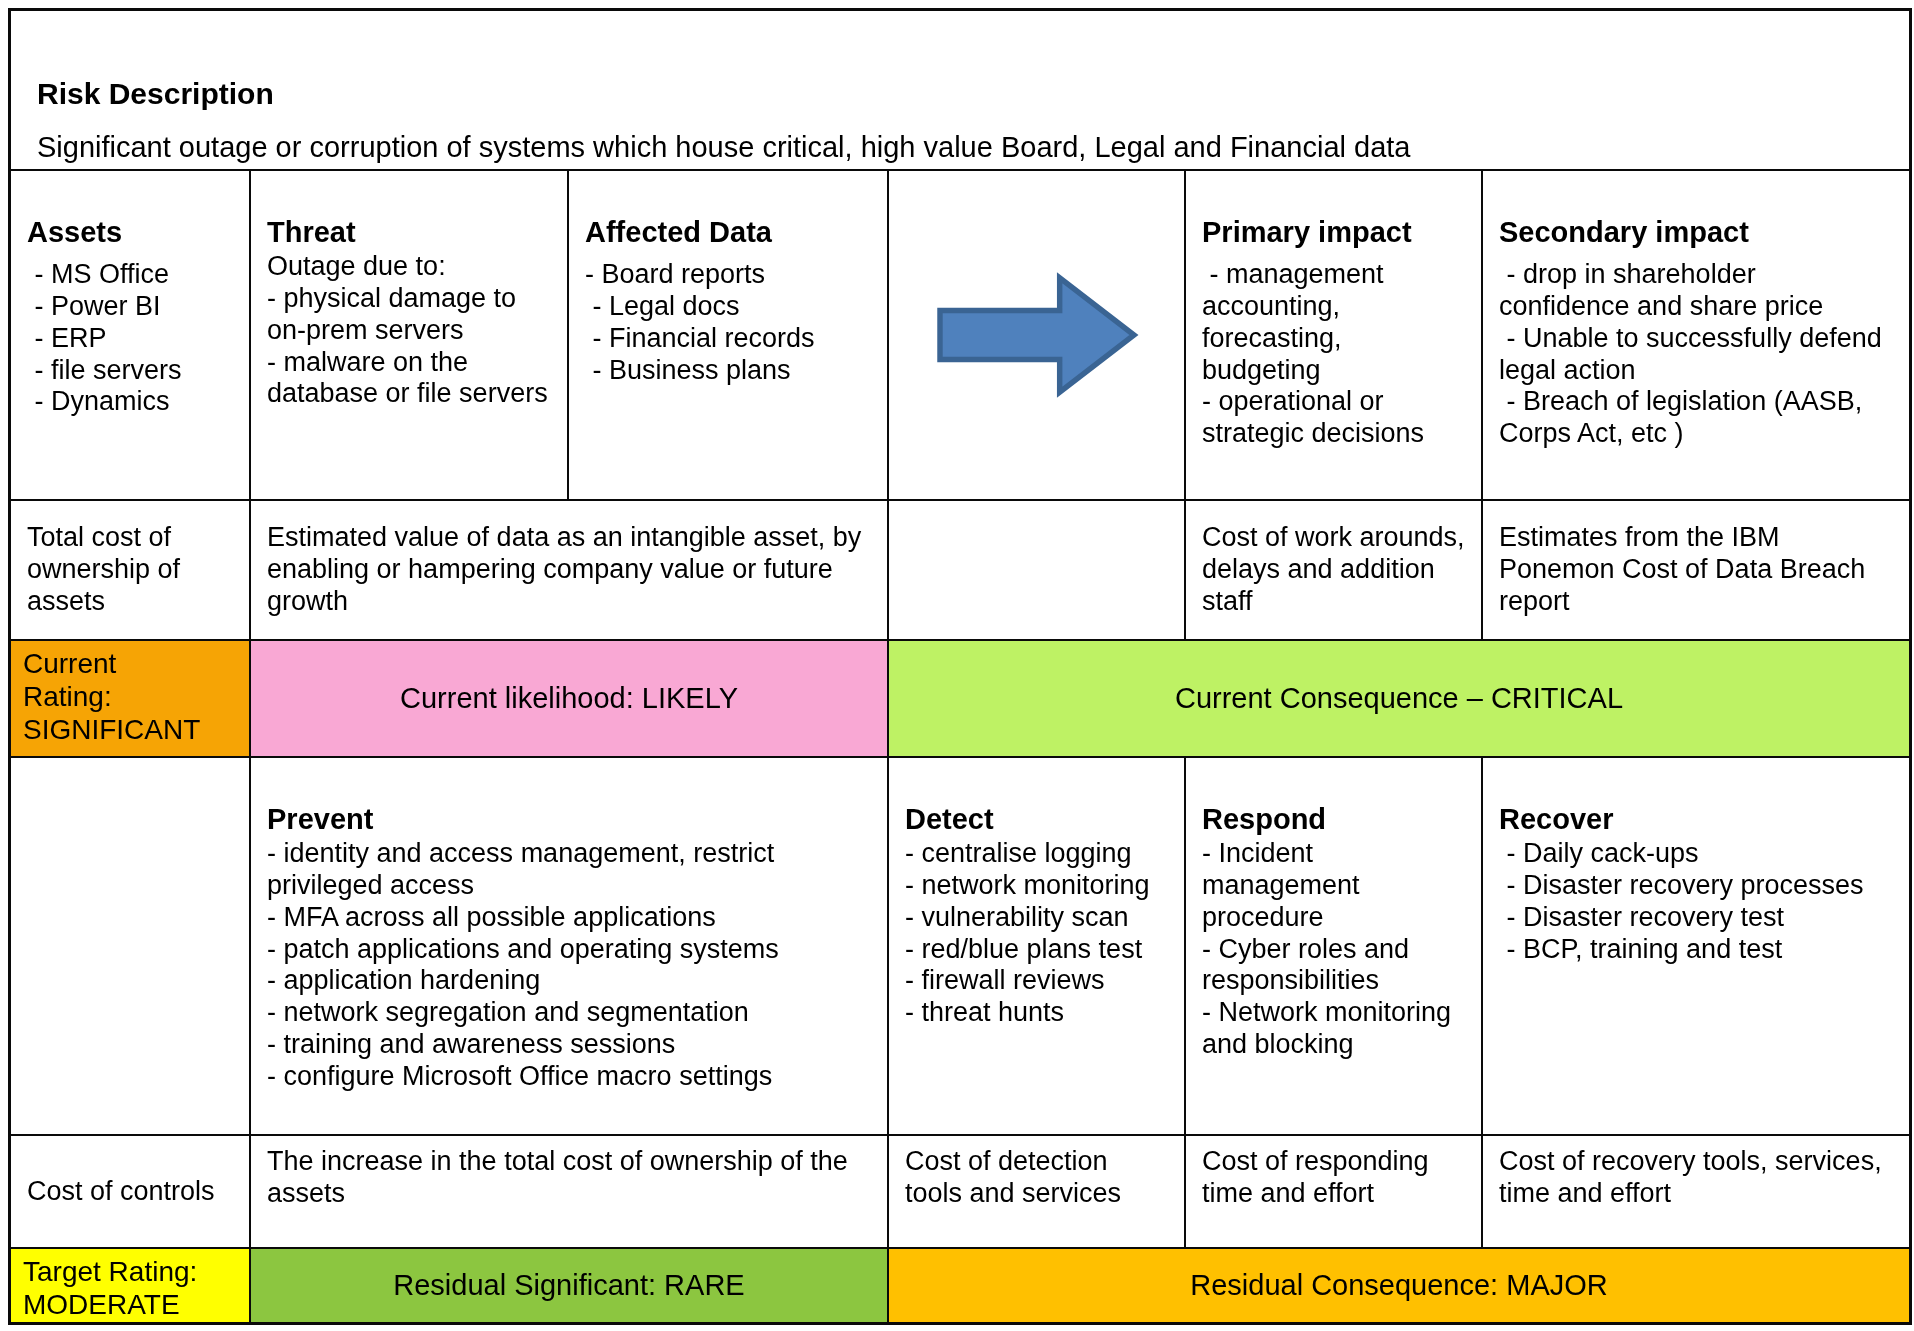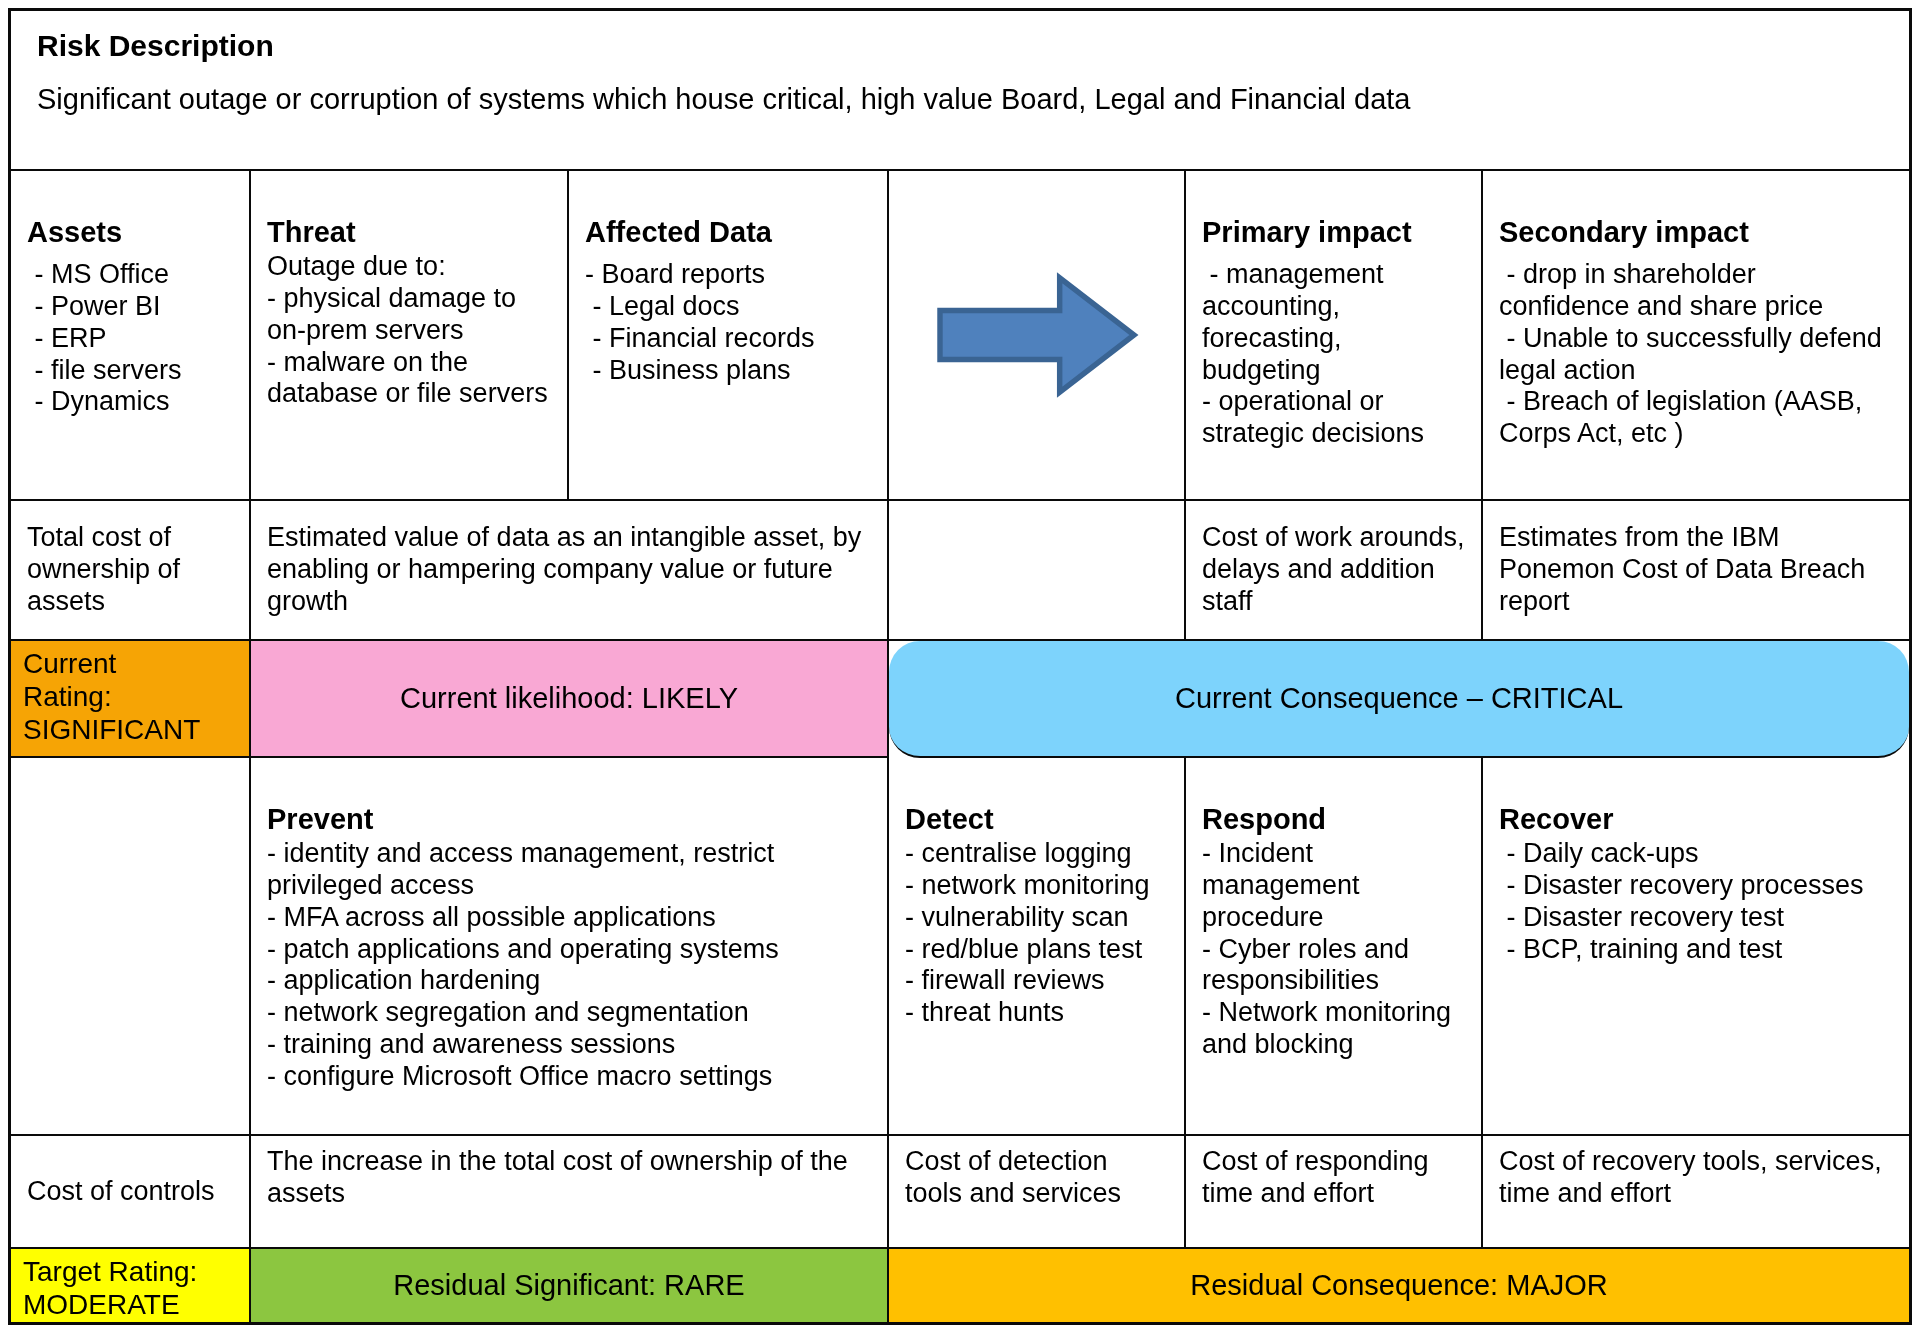--- a/index.html
+++ b/index.html
@@ -30,21 +30,21 @@
   .cell {
     border-right: 2px solid #0a0a0a;
     border-bottom: 2px solid #0a0a0a;
     padding: 10px 16px;
     box-sizing: border-box;
     overflow: hidden;
   }
   .cell.xr { border-right: none; }
   .cell.xb { border-bottom: none; }
 
-  .span-header { grid-column: 1 / 7; }
+  .span-header { grid-column: 1 / 7; margin-top: 48px; }
   .span-23 { grid-column: 2 / 4; }
   .span-46 { grid-column: 4 / 7; }
 
   .risk-title {
     font-size: 30px;
     font-weight: bold;
     margin: 8px 0 20px 10px;
   }
   .risk-text {
     font-size: 29px;
@@ -148,21 +148,21 @@
     </div>
 
     <div class="cell tight-pad" style="background-color: rgb(246, 164, 5);">
       <div class="rating-text">Current
 Rating:
 SIGNIFICANT</div>
     </div>
     <div class="cell span-23 v-center h-center" style="background-color: #f9a8d4;">
       <div class="band-text">Current likelihood: LIKELY</div>
     </div>
-    <div class="cell xr span-46 v-center h-center" style="background-color: #7dd3fc; border-radius: 31px;">
+    <div class="cell xr span-46 v-center h-center" style="background-color: #bef264;">
       <div class="band-text">Current Consequence – CRITICAL</div>
     </div>
 
     <div class="cell"></div>
     <div class="cell span-23">
       <div class="cell-heading tight">Prevent</div>
       <div class="cell-body">- identity and access management, restrict privileged access
 - MFA across all possible applications
 - patch applications and operating systems
 - application hardening

